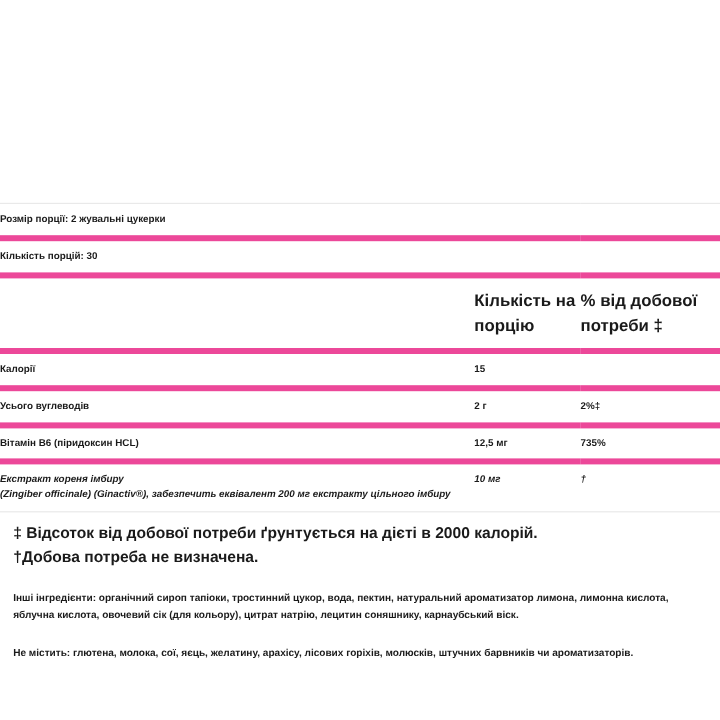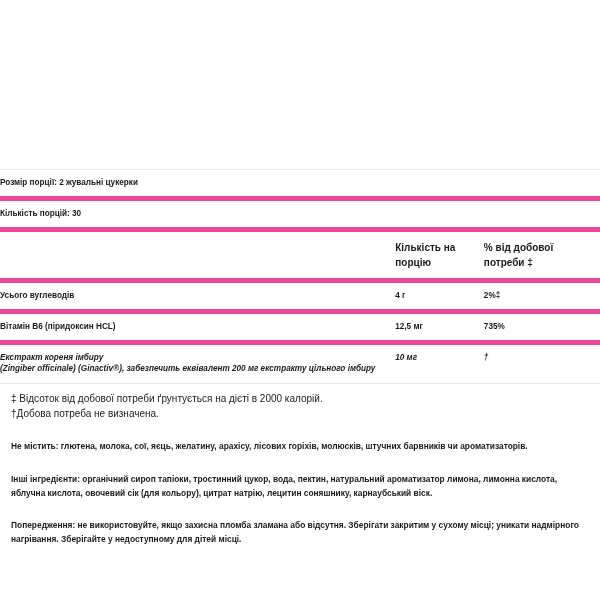--- a/index.html
+++ b/index.html
@@ -64,34 +64,34 @@
   
   .serving-row .cell-pad { padding-top: 7px; padding-bottom: 7px; }
 
   
   .hdr .cell-pad {
     padding-top: 8px;
     padding-bottom: 8px;
   }
   .hdr-label {
     font-weight: bold;
-    font-size: 10px;
+    font-size: 14px;
     line-height: 1.5;
     white-space: pre-line;
   }
 
   
   .val { font-weight: bold; }
 
   
   .footnotes {
     padding: 7px 11px 0 11px;
-    font-size: 10px;
+    font-size: 13px;
     line-height: 1.5;
-    font-weight: normal;
+    font-weight: bold;
   }
   .footnotes .fn-line { display: block; }
 
   .note-block {
     padding: 0 12px 0 11px;
     font-size: 8.4px;
     line-height: 1.62;
     font-weight: bold;
     color: #1a1a1a;
   }
@@ -140,27 +140,38 @@
           <td class="c-amount">
             <div class="cell-pad hdr-label">Кількість на
 порцію</div>
           </td>
           <td class="c-dv">
             <div class="cell-pad hdr-label">% від добової
 потреби ‡</div>
           </td>
         </tr>
 
+        <tr>
+          <td class="c-name">
+            <div class="cell-pad bold">Калорії</div>
+          </td>
+          <td class="c-amount">
+            <div class="cell-pad val">15</div>
+          </td>
+          <td class="c-dv">
+            <div class="cell-pad val"></div>
+          </td>
+        </tr>
 
         <tr>
           <td class="c-name">
             <div class="cell-pad bold">Усього вуглеводів</div>
           </td>
           <td class="c-amount">
-            <div class="cell-pad val">4 г</div>
+            <div class="cell-pad val">2 г</div>
           </td>
           <td class="c-dv">
             <div class="cell-pad val">2%‡</div>
           </td>
         </tr>
 
 
 
         <tr>
           <td class="c-name">
@@ -189,20 +200,19 @@
           </td>
         </tr>
       </tbody>
     </table>
 
     <div class="footnotes rule-top">
       <span class="fn-line">‡ Відсоток від добової потреби ґрунтується на дієті в 2000 калорій.</span>
       <span class="fn-line">†Добова потреба не визначена.</span>
     </div>
 
+    <div class="note-block ingredients">Інші інгредієнти: органічний сироп тапіоки, тростинний цукор, вода, пектин, натуральний ароматизатор лимона, лимонна кислота, яблучна кислота, овочевий сік (для кольору), цитрат натрію, лецитин соняшнику, карнаубський віск.</div>
+
     <div class="note-block contains">Не містить: глютена, молока, сої, яєць, желатину, арахісу, лісових горіхів, молюсків, штучних барвників чи ароматизаторів.</div>
 
-    <div class="note-block ingredients">Інші інгредієнти: органічний сироп тапіоки, тростинний цукор, вода, пектин, натуральний ароматизатор лимона, лимонна кислота, яблучна кислота, овочевий сік (для кольору), цитрат натрію, лецитин соняшнику, карнаубський віск.</div>
-
-    <div class="note-block warning">Попередження: не використовуйте, якщо захисна пломба зламана або відсутня.  Зберігати закритим у сухому місці; уникати надмірного нагрівання. Зберігайте у недоступному для дітей місці.</div>
 
   </div>
 </div>
 
 </body></html>

